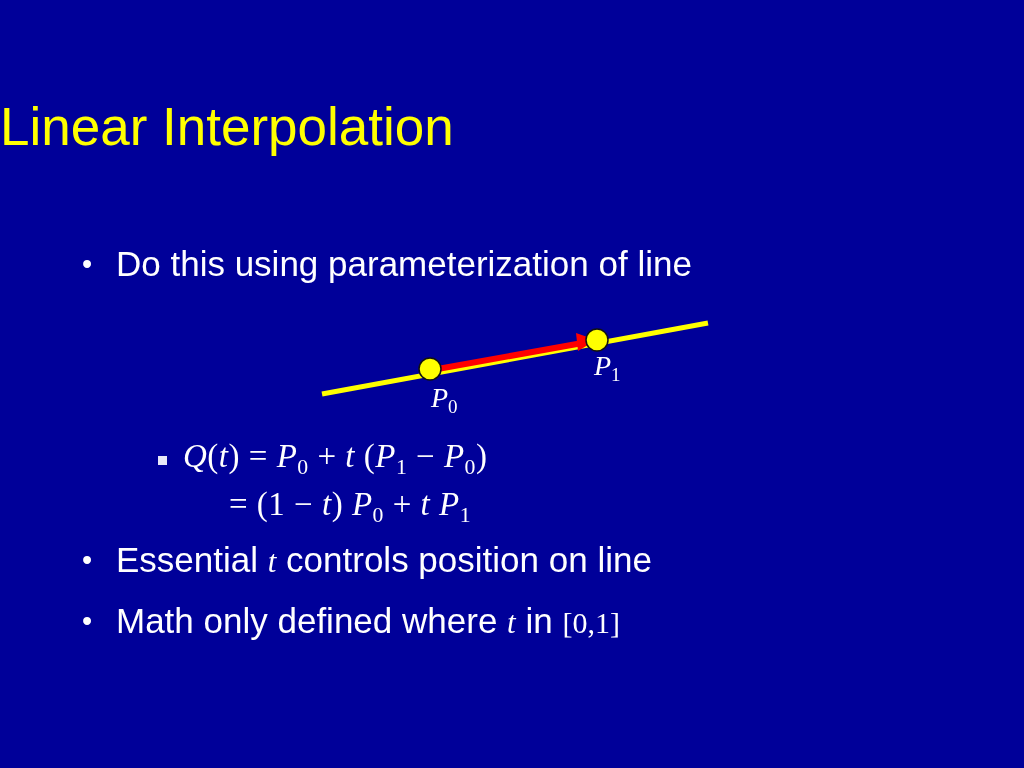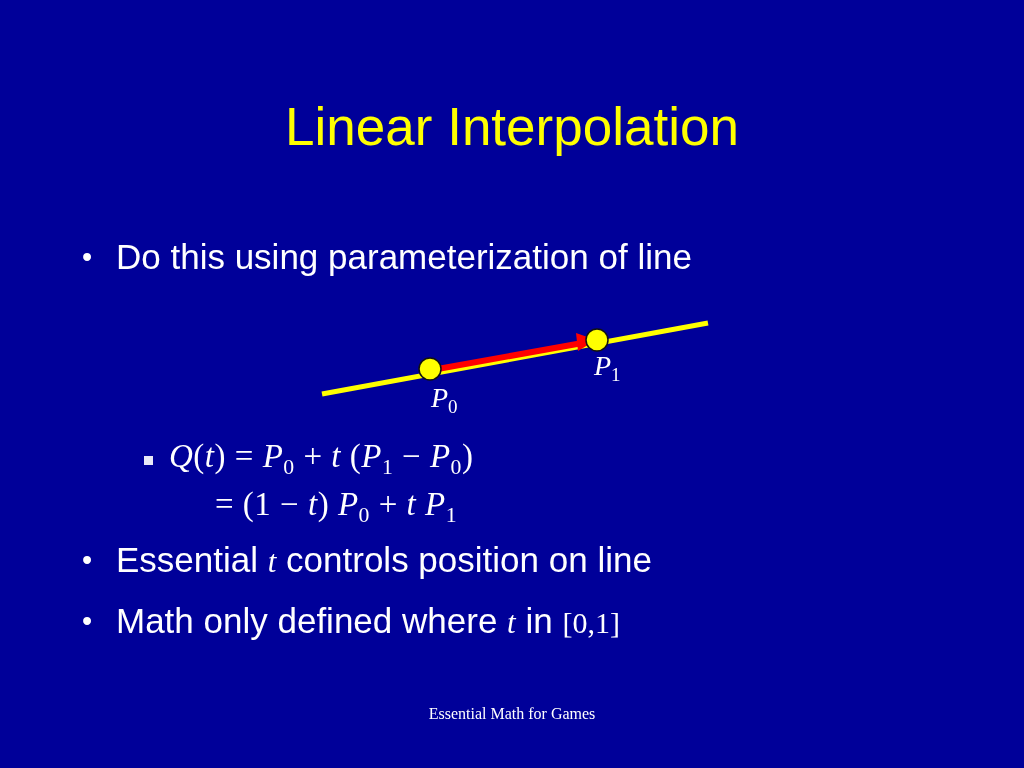--- a/index.html
+++ b/index.html
@@ -19,21 +19,21 @@
     background: #000099;
     overflow: hidden;
   }
 
   
   #title {
     position: absolute;
     left: 0;
     top: 96px;
     width: 1024px;
-    text-align: center;
+    text-align: left;
     color: #ffff00;
     font-family: "Liberation Sans", sans-serif;
     font-size: 53px;
     font-weight: normal;
     line-height: 62px;
     letter-spacing: 0px;
     white-space: nowrap;
   }
 
   
@@ -53,40 +53,40 @@
     color: #ffffff;
     font-size: 29px;
     vertical-align: top;
     line-height: 42px;
   }
   .bullet-text {
     display: inline-block;
     vertical-align: top;
     line-height: 42px;
   }
-  #bullet1 { top: 236px; }
+  #bullet1 { top: 243px; }
   #bullet2 { top: 539px; }
   #bullet3 { top: 600px; }
 
   
   .mi {
     font-family: "Liberation Serif", serif;
     font-style: italic;
     font-size: 31px;
   }
   .mn {
     font-family: Liberation Serif, serif;
     font-style: normal;
     font-size: 30px;
   }
 
   
   #eq-block {
     position: absolute;
-    left: 144px;
+    left: 158px;
     top: 432px;
     color: #ffffff;
   }
   .eq-line {
     white-space: nowrap;
     height: 48px;
     line-height: 48px;
   }
   .sq-bullet {
     display: inline-block;
@@ -186,15 +186,14 @@
   </div>
 
   <div class="bullet-row" id="bullet2">
     <span class="bullet-dot">•</span><span class="bullet-text"><span>Essential </span><span class="mi">t</span><span> controls position on line</span></span>
   </div>
 
   <div class="bullet-row" id="bullet3">
     <span class="bullet-dot">•</span><span class="bullet-text"><span>Math only defined where </span><span class="mi">t</span><span> in </span><span class="mn">[0,1]</span></span>
   </div>
 
-  <div id="footer">Essential Math for Games</div>
 
 </div>
 
 </body></html>

